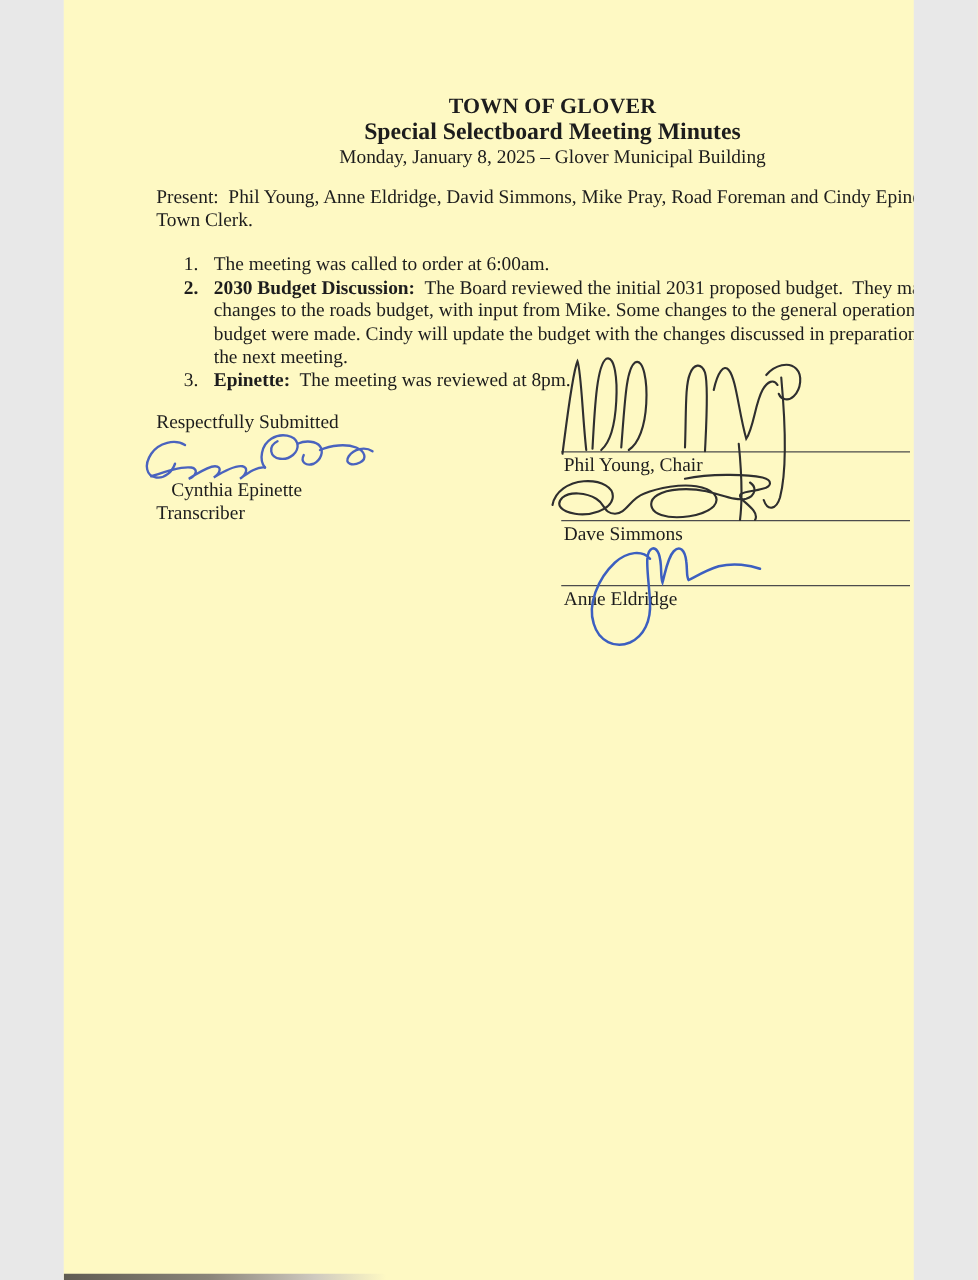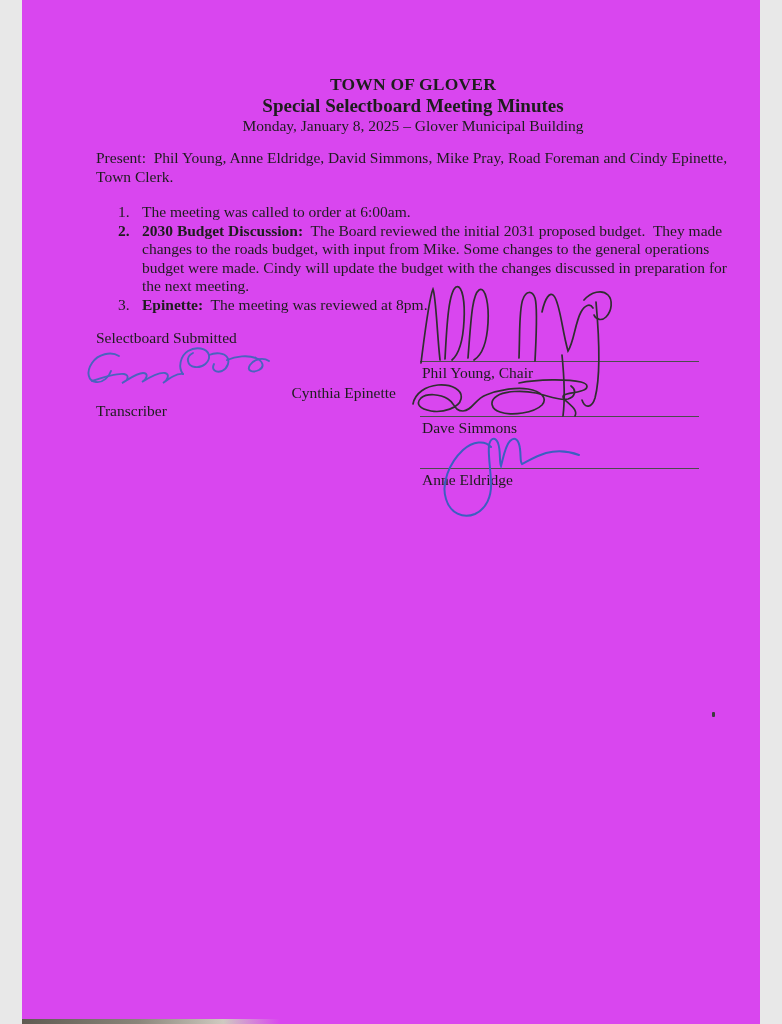--- a/index.html
+++ b/index.html
@@ -1,41 +1,41 @@
 <!DOCTYPE html>
 <html><head>
 <meta charset="utf-8">
 <style>
   html,body{margin:0;padding:0;background:#e8e8e8;}
   .sheet{
     position:relative;
-    width:738px;height:1024px;
+    width:680px;height:1024px;
     margin:0 auto;
-    background:#d946ef;
+    background:#fef9c3;
     overflow:hidden;
     font-family:"Liberation Serif","DejaVu Serif",serif;
     color:#1d1d1d;
   }
   .doc-header{position:absolute;top:74px;left:0;width:782px;text-align:center;}
   .doc-header .t1{font-size:17.5px;font-weight:bold;line-height:21px;letter-spacing:.2px;}
   .doc-header .t2{font-size:19px;font-weight:bold;line-height:21px;}
   .doc-header .t3{font-size:15.5px;font-weight:normal;line-height:19px;}
   .present{
     position:absolute;top:149px;left:74px;width:644px;
     font-size:15.5px;line-height:18.5px;white-space:pre-wrap;
   }
   .agenda{position:absolute;top:203px;left:74px;width:644px;font-size:15.5px;line-height:18.5px;}
   .agenda-item{position:relative;padding-left:46px;}
   .agenda-number{position:absolute;left:22px;top:0;}
   .agenda-item.emphasis .agenda-number{font-weight:bold;}
   .agenda-body{white-space:pre-wrap;display:block;width:594px;}
   .agenda-bold{font-weight:bold;}
   .closing{position:absolute;left:74px;top:329px;font-size:15.5px;line-height:18.5px;}
   .closing .line1{position:absolute;top:0;left:0;width:300px;}
-  .closing .line2{position:absolute;top:55px;left:0;width:300px;text-align:right;}
+  .closing .line2{position:absolute;top:55px;left:12px;width:300px;}
   .closing .line3{position:absolute;top:73px;left:0;width:300px;}
   .sig-rule{position:absolute;left:398px;width:279px;border-top:1.2px solid #4c4c4c;height:0;}
   .sig-label{position:absolute;left:400px;font-size:15.5px;line-height:18px;}
   .rule-phil{top:361px;}
   .label-phil{top:364px;}
   .rule-dave{top:416px;}
   .label-dave{top:419px;}
   .rule-anne{top:468px;}
   .label-anne{top:471px;}
   .sig-overlay{position:absolute;left:0;top:0;pointer-events:none;}
@@ -67,21 +67,21 @@
       <span class="agenda-number">2.</span>
       <span class="agenda-body"><span class="agenda-bold">2030 Budget Discussion:</span><span>  The Board reviewed the initial 2031 proposed budget.  They made changes to the roads budget, with input from Mike. Some changes to the general operations budget were made. Cindy will update the budget with the changes discussed in preparation for the next meeting.</span></span>
     </div>
     <div class="agenda-item">
       <span class="agenda-number">3.</span>
       <span class="agenda-body"><span class="agenda-bold">Epinette:</span><span>  The meeting was reviewed at 8pm.</span></span>
     </div>
   </div>
 
   <div class="closing">
-    <div class="line1">Selectboard Submitted</div>
+    <div class="line1">Respectfully Submitted</div>
     <div class="line2">Cynthia Epinette</div>
     <div class="line3">Transcriber</div>
   </div>
 
   <div class="sig-rule rule-phil"></div>
   <div class="sig-label label-phil">Phil Young, Chair</div>
 
   <div class="sig-rule rule-dave"></div>
   <div class="sig-label label-dave">Dave Simmons</div>
 

